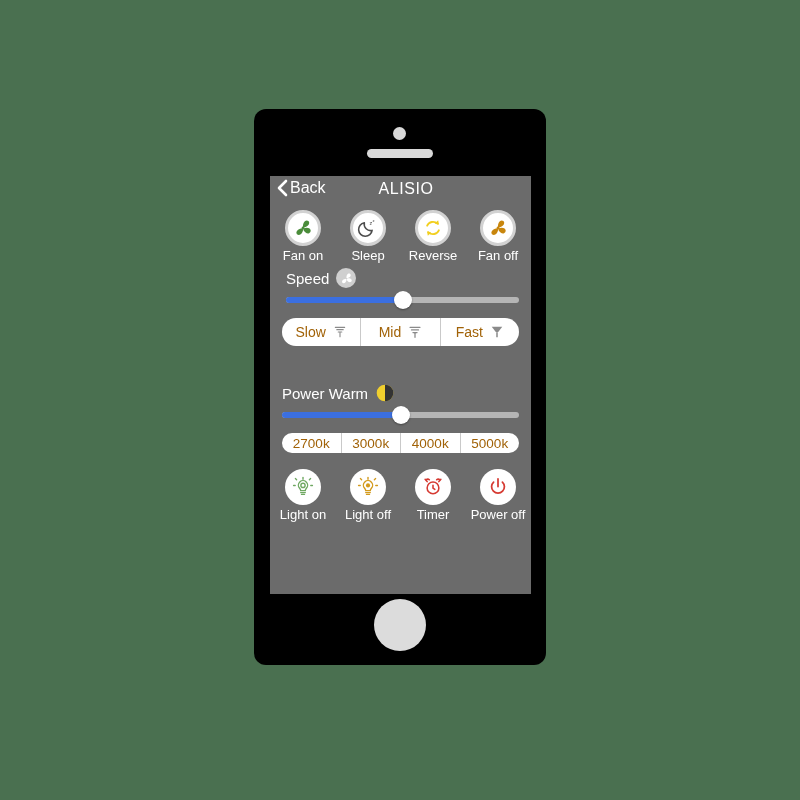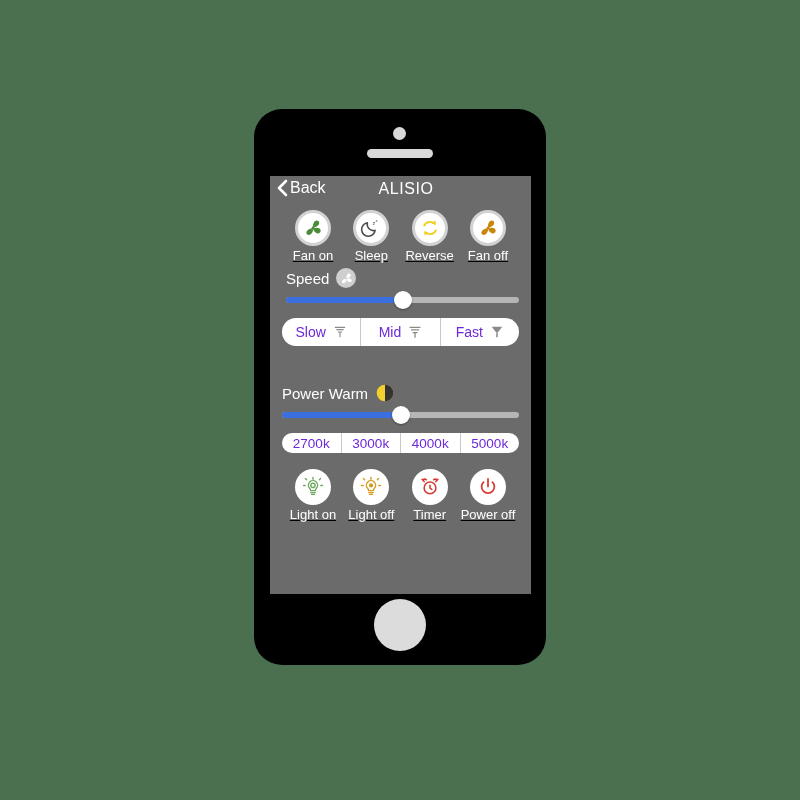--- a/index.html
+++ b/index.html
@@ -15,21 +15,21 @@
   }
 
   
   #phone {
     position: absolute;
     left: 254px;
     top: 109px;
     width: 292px;
     height: 556px;
     background: #000000;
-    border-radius: 28px;
+    border-radius: 12px;
   }
 
   #camera-dot {
     position: absolute;
     left: 139px;
     top: 18px;
     width: 13px;
     height: 13px;
     border-radius: 50%;
     background: #d9d9d9;
@@ -99,23 +99,22 @@
     color: #ffffff;
     font-size: 16px;
     letter-spacing: 0.6px;
     margin-left: 11px;
   }
 
   
   .icon-row {
     display: flex;
     justify-content: space-between;
-    padding: 0 14px;
+    padding: 0 4px;
     margin-top: 4px;
-    text-decoration: underline;
   }
   .icon-cell {
     width: 58px;
     display: flex;
     flex-direction: column;
     align-items: center;
     cursor: pointer;
   }
   .icon-disc {
     width: 36px;
@@ -217,21 +216,21 @@
     align-items: center;
     justify-content: center;
     gap: 7px;
     border-right: 1px solid #c9c9c9;
     cursor: pointer;
   }
   .seg:last-child {
     border-right: none;
   }
   .seg-label {
-    color: #6d28d9;
+    color: #a16207;
     font-size: 14px;
   }
   .seg.temp-seg .seg-label {
     font-size: 13.5px;
   }
 
   .spacer-lg { height: 30px; }
   .spacer-md { height: 12px; }
   .spacer-sm { height: 7px; }
 </style>

